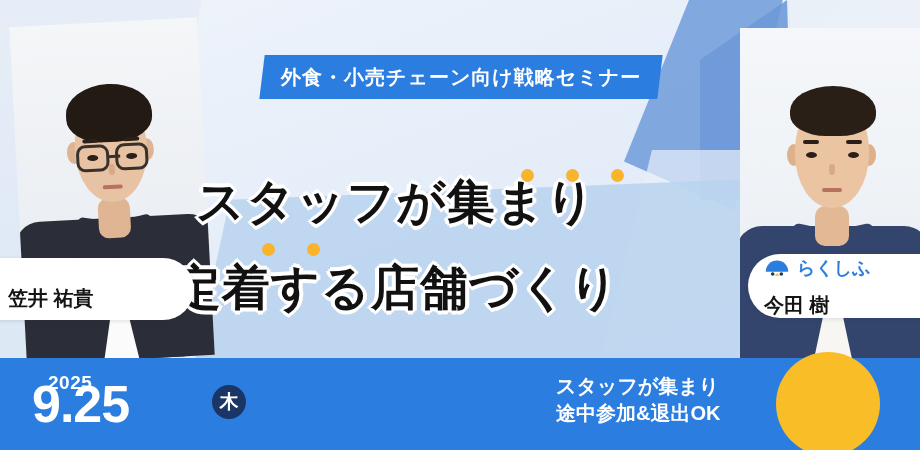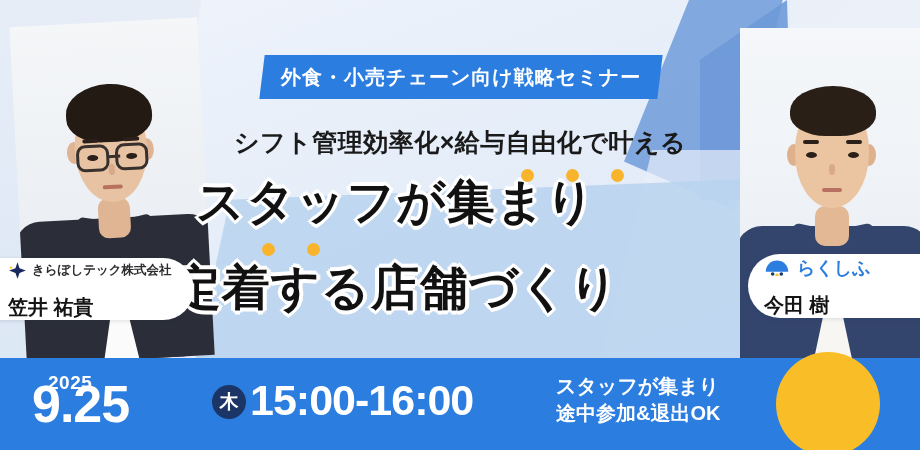--- a/index.html
+++ b/index.html
@@ -390,61 +390,52 @@
       <div class="eye" style="left:108px; top:124px;"></div>
       <div class="nose" style="left:89px; top:136px;"></div>
       <div class="mouth" style="left:82px; top:160px;"></div>
     </div>
   </div>
 
   <div class="tag-banner">
     <span class="tag-banner-text">外食・小売チェーン向け戦略セミナー</span>
   </div>
 
-  <div class="subtitle">シフト管理効率化×給与自由化で叶える</div>
 
   <div class="headline">
     <div class="headline-line">スタッフが集まり</div>
     <div class="headline-line second">定着する店舗づくり</div>
   </div>
   <div class="emph-dot" style="left:521px; top:169px;"></div>
   <div class="emph-dot" style="left:566px; top:169px;"></div>
   <div class="emph-dot" style="left:611px; top:169px;"></div>
   <div class="emph-dot" style="left:262px; top:243px;"></div>
   <div class="emph-dot" style="left:307px; top:243px;"></div>
 
   <div class="name-pill pill-left">
-    <div class="pill-company">
-      <svg class="star-icon" viewBox="0 0 24 24">
-        <path d="M12 1.5 L14.6 9 L22.5 12 L14.6 15 L12 22.5 L9.4 15 L1.5 12 L9.4 9 Z" fill="#1b2a5e"></path>
-        <path d="M3.5 6.5 L5.6 8.2 L3.8 10.3 L2 8.4 Z" fill="#f5c518"></path>
-      </svg>
-      <span>きらぼしテック株式会社</span>
-    </div>
     <div class="pill-name">笠井 祐貴</div>
   </div>
 
   <div class="name-pill pill-right">
     <div class="pill-company rakushifu">
       <svg class="bird-icon" viewBox="0 0 30 24">
         <path d="M2 17 A13 13 0 0 1 28 17 Z" fill="#2b7de0"></path>
         <circle cx="10" cy="19.5" r="2.1" fill="#1b3a63"></circle>
         <circle cx="20" cy="19.5" r="2.1" fill="#1b3a63"></circle>
         <path d="M15 18.5 L17.8 21.6 L12.2 21.6 Z" fill="#f5b71d"></path>
       </svg>
       <span>らくしふ</span>
     </div>
     <div class="pill-name right">今田 樹</div>
   </div>
 
   <div class="bottom-bar"></div>
   <div class="year">2025</div>
   <div class="date-main">9.25</div>
   <div class="dow-circle">木</div>
-  <div class="time-text">15:00-16:00</div>
   <div class="online-info">
     <div>スタッフが集まり</div>
     <div>途中参加&amp;退出OK</div>
   </div>
   <div class="free-badge">
   </div>
 
 </div>
 
 </body></html>

